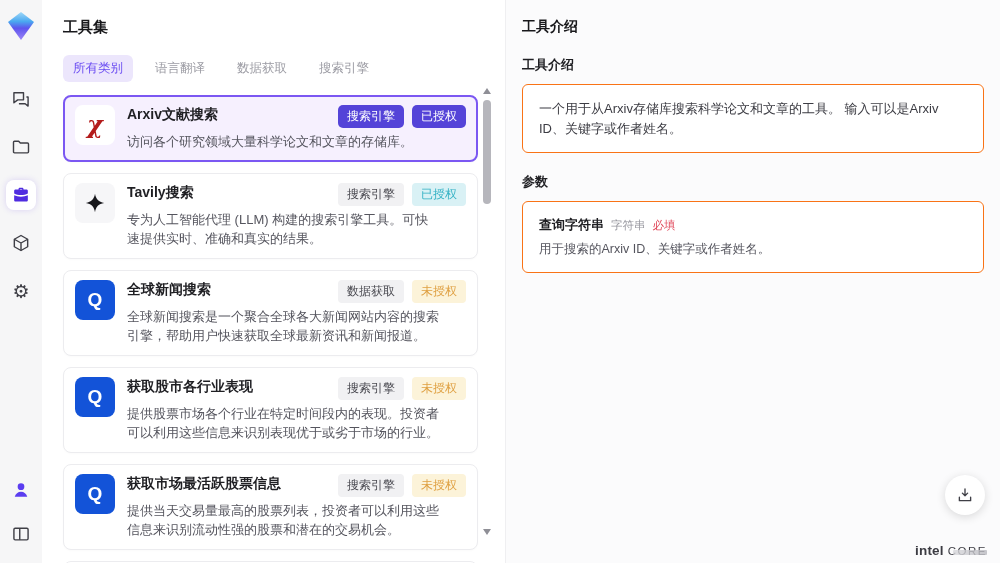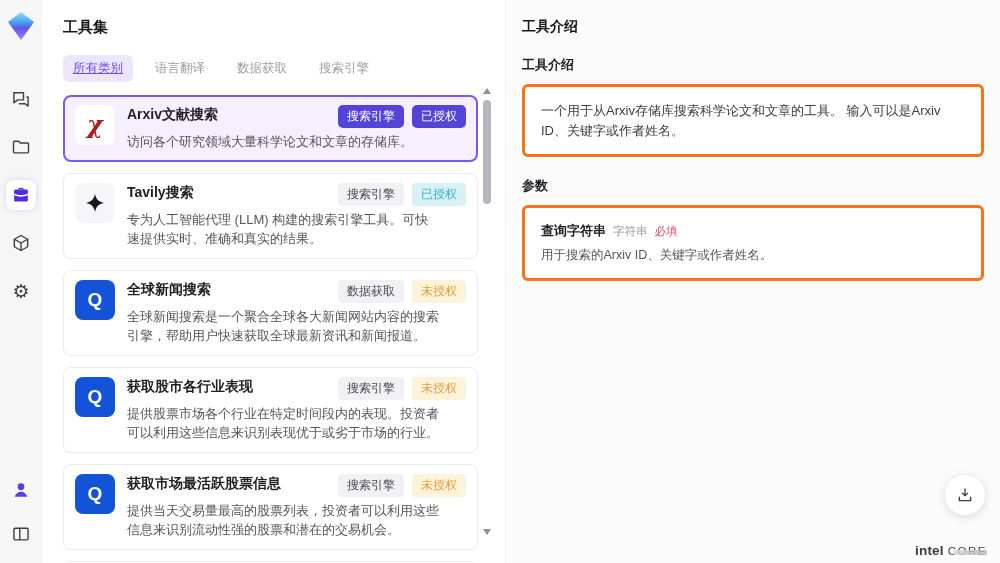--- a/index.html
+++ b/index.html
@@ -32,21 +32,21 @@
   
   .list-panel{
     position:absolute;left:42px;top:0;bottom:0;width:463px;background:#ffffff;
     padding:18px 0 0 21px;box-sizing:border-box;
   }
   .list-title{font-size:15px;font-weight:bold;color:#18181b;margin-bottom:18px;}
   .tabs{display:flex;align-items:center;gap:12px;margin-bottom:13px;}
   .tab{
     font-size:12.5px;color:#9b9ba3;padding:5px 10px;border-radius:6px;cursor:pointer;white-space:nowrap;
   }
-  .tab.active{color:#6b4df2;background:#ece6fc;text-decoration:underline;}
+  .tab.active{color:#6b4df2;background:#ece6fc;}
   .cards{display:flex;flex-direction:column;gap:11px;width:415px;}
   .card{
     position:relative;background:#ffffff;border:1px solid #ececef;border-radius:8px;
     padding:9px 11px;display:flex;gap:12px;box-shadow:0 1px 2px rgba(0,0,0,.02);cursor:pointer;
   }
   .card.selected{background:#f6f0fe;border:2px solid #7b57f2;padding:8px 10px;}
   .card-icon{
     flex:0 0 40px;width:40px;height:40px;border-radius:8px;background:#f6f6f8;
     display:flex;align-items:center;justify-content:center;overflow:hidden;
   }
@@ -71,21 +71,21 @@
   .sb-arrow.down{border-top:6px solid #8f8f96;position:absolute;bottom:0;left:1px;}
   .sb-thumb{width:8px;height:104px;background:#b6b6bc;border-radius:4px;margin:6px auto 0;}
   
   .detail-panel{
     position:absolute;left:505px;top:0;right:0;bottom:0;background:#fbfbfc;
     border-left:1px solid #efeff1;padding:18px 16px;box-sizing:border-box;
   }
   .detail-title{font-size:14px;font-weight:bold;color:#18181b;margin-bottom:20px;}
   .section-heading{font-size:13px;font-weight:bold;color:#1f1f23;margin-bottom:10px;}
   .panel-card{
-    background:#ffffff;border:3px solid #f97316;border-radius:6px;
+    background:#ffffff;border:1px solid #f97316;border-radius:6px;
     padding:14px 16px;margin-bottom:20px;
   }
   .intro-text{font-size:13px;color:#3c3c43;line-height:1.5;}
   .param-head{display:flex;align-items:baseline;gap:7px;margin-bottom:7px;}
   .param-name{font-size:13px;font-weight:bold;color:#1f1f23;}
   .param-type{font-size:11.5px;color:#97979f;}
   .param-required{font-size:11.5px;color:#e0485a;}
   .param-desc{font-size:12.5px;color:#55555e;}
   
   .fab{

